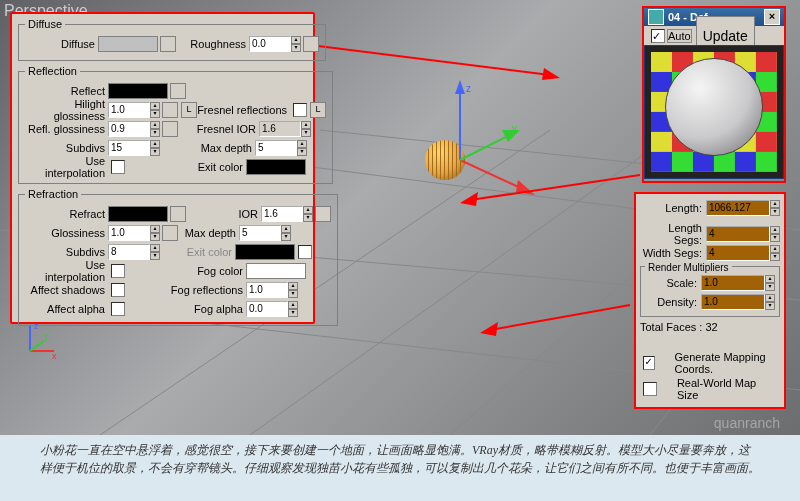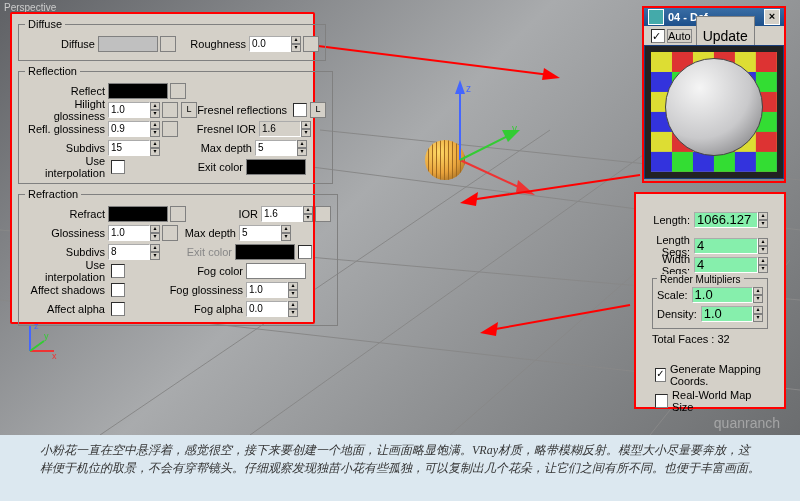--- a/index.html
+++ b/index.html
@@ -1,17 +1,17 @@
 <!DOCTYPE html>
 <html><head>
 <meta charset="utf-8">
 <style>
 html,body{margin:0;padding:0;width:800px;height:501px;font-family:Tahoma,Arial,sans-serif;font-size:11px;background:#bcd6e8;overflow:hidden}
 .viewport{position:absolute;left:0;top:0;width:800px;height:435px;background:linear-gradient(135deg,#5f6165 0%,#a9abad 45%,#6b6d6f 100%)}
-.vlabel{position:absolute;left:4px;top:2px;color:#ccc;font-size:10px}
+.vlabel{position:absolute;left:4px;top:2px;color:#ccc;font-size:16px}
 .grid{position:absolute;left:0;top:0;width:800px;height:435px}
 .grid line{stroke:#888;stroke-width:1}
 .sphere{position:absolute;left:425px;top:140px;width:40px;height:40px;border-radius:50%;background:radial-gradient(circle at 35% 30%,#ffd966,#e8a33c 55%,#8a5a1a)}
 .sphere::after{content:"";position:absolute;left:0;top:0;width:40px;height:40px;border-radius:50%;background:repeating-linear-gradient(90deg,transparent 0 3px,#a06a20 3px 4px)}
 .gizmo{position:absolute;left:440px;top:80px}
 .matpanel{position:absolute;left:10px;top:12px;width:301px;height:308px;background:#d4d0c8;border:2px solid red;border-radius:2px}
 fieldset{border:1px solid #808080;margin:4px 6px;padding:4px 6px 6px;font-size:11px}
 legend{padding:0 3px}
 .row{display:flex;align-items:center;height:18px;margin:1px 0}
 .lbl{text-align:right;padding-right:3px}
@@ -27,27 +27,27 @@
 .titlebar{height:18px;background:linear-gradient(#3a6ea5,#1c4f8b);color:#fff;display:flex;align-items:center;padding:0 4px;font-weight:bold;font-size:11px}
 .titlebar .ticon{width:14px;height:14px;background:#4aa;border:1px solid #fff;margin-right:4px}
 .titlebar .ttext{flex:1}
 .titlebar .close{width:14px;height:14px;background:#d4d0c8;border:1px solid #fff;text-align:center;line-height:12px;color:#000;font-weight:bold}
 .pvbody{background:#d4d0c8;height:19px;display:flex;align-items:center;padding:0 4px;gap:4px}
 .pvbody .auto{display:flex;align-items:center;gap:2px}
 .pvbody .upd{border:1px solid #808080;padding:11px 6px;background:#d4d0c8;font-size:14px}
 .pvimg{height:132px;border:1px solid #1a3e7a;background:#222;position:relative}
 .checker{position:absolute;inset:6px;background:conic-gradient(#d33 25%,#3d3 0 50%,#33d 0 75%,#dd3 0) 0 0/33.3% 33.3%}
 .ball{position:absolute;left:20px;top:12px;width:96px;height:96px;border-radius:50%;background:radial-gradient(circle at 35% 30%,#f5f5f5,#c9c9cb 55%,#6b6b6e);border:1px solid #444}
-.objpanel{position:absolute;right:14px;top:192px;width:152px;height:217px;background:#d4d0c8;border:2px solid red;padding:16px;box-sizing:border-box}
+.objpanel{position:absolute;right:14px;top:192px;width:152px;height:217px;background:#d4d0c8;border:2px solid red;padding:4px;box-sizing:border-box}
 .orow{display:flex;align-items:center;height:18px;margin:1px 0}
 .olbl{flex:1;text-align:right;padding-right:4px}
-.ospin{width:58px;height:14px;border:1px inset #fff;background:#86efac;font-size:13px;line-height:14px;padding:0 2px}
+.ospin{width:58px;height:14px;border:1px inset #fff;background:#a16207;font-size:10px;line-height:14px;padding:0 2px}
 .ogrp{border:1px solid #808080;margin:4px 0;padding:3px 4px 4px}
 .oleg{font-size:10px;position:relative;top:-9px;background:#d4d0c8;padding:0 3px;display:inline-block}
-.chkrow{display:flex;align-items:center;gap:4px;margin:2px 0}
+.chkrow{display:flex;align-items:center;gap:20px;margin:2px 0}
 .chkrow .chk.on::after{content:"✓";display:block;font-size:10px;line-height:10px;text-align:center}
 .caption{position:absolute;left:0;top:435px;width:800px;height:66px;background:#dce8f0;padding:6px 40px;box-sizing:border-box;font-family:Liberation Serif, serif;font-size:12px;color:#333;line-height:18px;font-style:italic}
 .wm1{position:absolute;right:20px;bottom:70px;color:#bbb;font-size:14px;opacity:.7}
 .wm2{position:absolute;right:8px;bottom:46px;color:#fff;background:#4aa3df;padding:2px 6px;font-size:11px;border-radius:3px}
 .axisind{position:absolute;left:22px;bottom:76px}
 .arrow{position:absolute;pointer-events:none}
 </style>
 </head>
 <body>
 
@@ -210,21 +210,21 @@
       </div>
     <div class="row">
         <span class="lbl" style="width:80px">Use interpolation</span>
         <div class="chk"></div>
       <span class="lbl" style="width:118px">Fog color</span>
         <div class="swatch" style="background:#fff"></div>
       </div>
     <div class="row">
         <span class="lbl" style="width:80px">Affect shadows</span>
         <div class="chk"></div>
-      <span class="lbl" style="width:118px">Fog glossiness</span>
+      <span class="lbl" style="width:118px">Fog reflections</span>
         <div class="spin">1.0</div>
         <div class="spinbtn">
           <span>▴</span>
           <span>▾</span>
         </div>
       </div>
     <div class="row">
         <span class="lbl" style="width:80px">Affect alpha</span>
         <div class="chk"></div>
       <span class="lbl" style="width:118px">Fog alpha</span>

